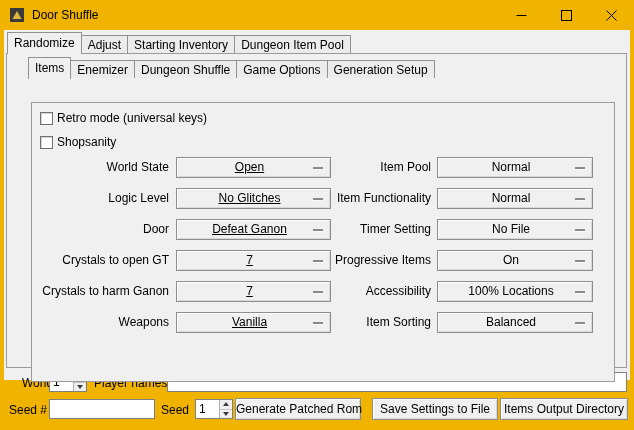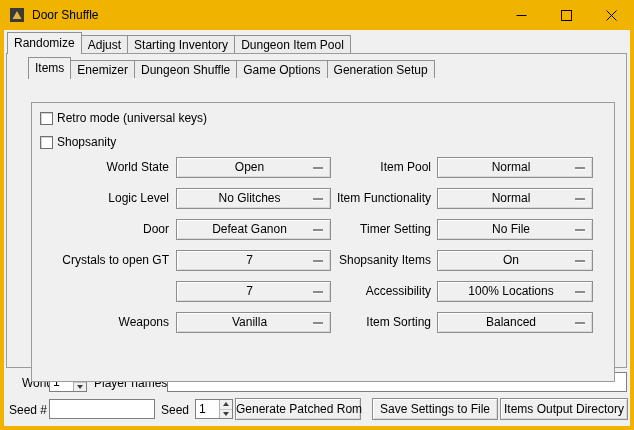--- a/index.html
+++ b/index.html
@@ -9,21 +9,21 @@
   .window { position:absolute; left:0; top:0; width:634px; height:430px; background:#f0b300; overflow:hidden; }
 
   
   .titlebar { position:absolute; left:0; top:0; width:100%; height:30px; }
   .app-icon { position:absolute; left:9px; top:7px; width:16px; height:16px; }
   .window-title { position:absolute; left:32px; top:8px; font-size:12px; color:#000; white-space:nowrap; }
   .win-controls { position:absolute; right:0; top:0; height:30px; display:flex; }
   .win-btn { width:45px; height:30px; display:flex; align-items:center; justify-content:center; cursor:default; }
 
   
-  .content { position:absolute; left:4px; top:30px; width:626px; height:396px; background:#f0f0f0; font-size:12px; color:#000; }
+  .content { position:absolute; left:4px; top:30px; width:626px; height:350px; background:#f0f0f0; font-size:12px; color:#000; }
 
   
   .tabs { position:absolute; display:flex; align-items:flex-end; height:21px; z-index:3; }
   .main-tabs { left:3px; top:2px; }
   .sub-tabs  { left:24px; top:27px; z-index:2; }
   .tab { background:#ececec; border:1px solid #919191; border-bottom:none; padding:0 6px; height:18px; line-height:18px; white-space:nowrap; margin-right:-1px; }
   .tab.selected { background:#f0f0f0; height:22px; line-height:20px; margin-bottom:-1px; position:relative; z-index:4; }
 
   .outer-pane { position:absolute; left:2px; top:23px; width:621px; height:315px; border:1px solid #9b9b9b; background:#f0f0f0; z-index:1; }
   .inner-pane { position:absolute; left:24px; top:48px; width:584px; height:280px; border:1px solid #9b9b9b; background:#f0f0f0; z-index:1; }
@@ -33,21 +33,21 @@
   .cb-box { width:13px; height:13px; background:#ffffff; border:1px solid #707070; box-shadow:inset 1px 1px 0 #d6d6d6; }
   .cb-label { margin-left:4px; line-height:14px; white-space:nowrap; }
 
   
   .opt-row { position:absolute; left:0; width:584px; height:21px; }
   .opt-label { position:absolute; top:0; line-height:21px; white-space:nowrap; }
   .col-l1 { left:0;   width:137px; text-align:right; }
   .col-l2 { left:252Px; width:147px; text-align:right; }
   .col-l2 { left:252px; width:147px; text-align:right; }
   .dd { position:absolute; top:0; height:21px; background:#f0f0f0; border:1px solid #8d8d8d; box-shadow:inset 1px 1px 0 #ffffff, inset -1px -1px 0 #d9d9d9; cursor:default; }
-  .col-d1 { left:144px; width:155px; }
+  .col-d1 { left:144px; width:155px;text-decoration:underline; }
   .col-d2 { left:405px; width:156px; }
   .dd-text { display:block; text-align:center; line-height:19px; padding-right:14px; padding-left:6px; white-space:nowrap; }
   .dd-ind { position:absolute; right:7px; top:9px; width:10px; height:2px; background:#8a8a8a; box-shadow:0 1px 0 #fbfbfb; }
 
   
   .flabel { position:absolute; line-height:14px; white-space:nowrap; }
   .entry { position:absolute; background:#ffffff; border:1px solid #7f7f7f; }
   .entry input { width:100%; height:100%; border:none; background:transparent; outline:none; font:12px "Liberation Sans", sans-serif; padding:0 3px; }
   .spin { position:absolute; background:#ffffff; border:1px solid #7f7f7f; }
   .spin input { position:absolute; left:0; top:0; width:calc(100% - 14px); height:100%; border:none; background:transparent; outline:none; font:12px "Liberation Sans", sans-serif; padding:0 3px; }
@@ -159,28 +159,29 @@
             <span class="dd-ind"></span>
           </div>
         </div>
 
         <div class="opt-row" style="top:147px">
           <span class="opt-label col-l1">Crystals to open GT</span>
           <div class="dd col-d1">
             <span class="dd-text">7</span>
             <span class="dd-ind"></span>
           </div>
-          <span class="opt-label col-l2">Shopsanity Items</span>
+          <span class="opt-label col-l2">Progressive Items</span>
           <div class="dd col-d2">
             <span class="dd-text">On</span>
             <span class="dd-ind"></span>
           </div>
         </div>
 
         <div class="opt-row" style="top:178px">
+          <span class="opt-label col-l1">Crystals to harm Ganon</span>
           <div class="dd col-d1">
             <span class="dd-text">7</span>
             <span class="dd-ind"></span>
           </div>
           <span class="opt-label col-l2">Accessibility</span>
           <div class="dd col-d2">
             <span class="dd-text">100% Locations</span>
             <span class="dd-ind"></span>
           </div>
         </div>

